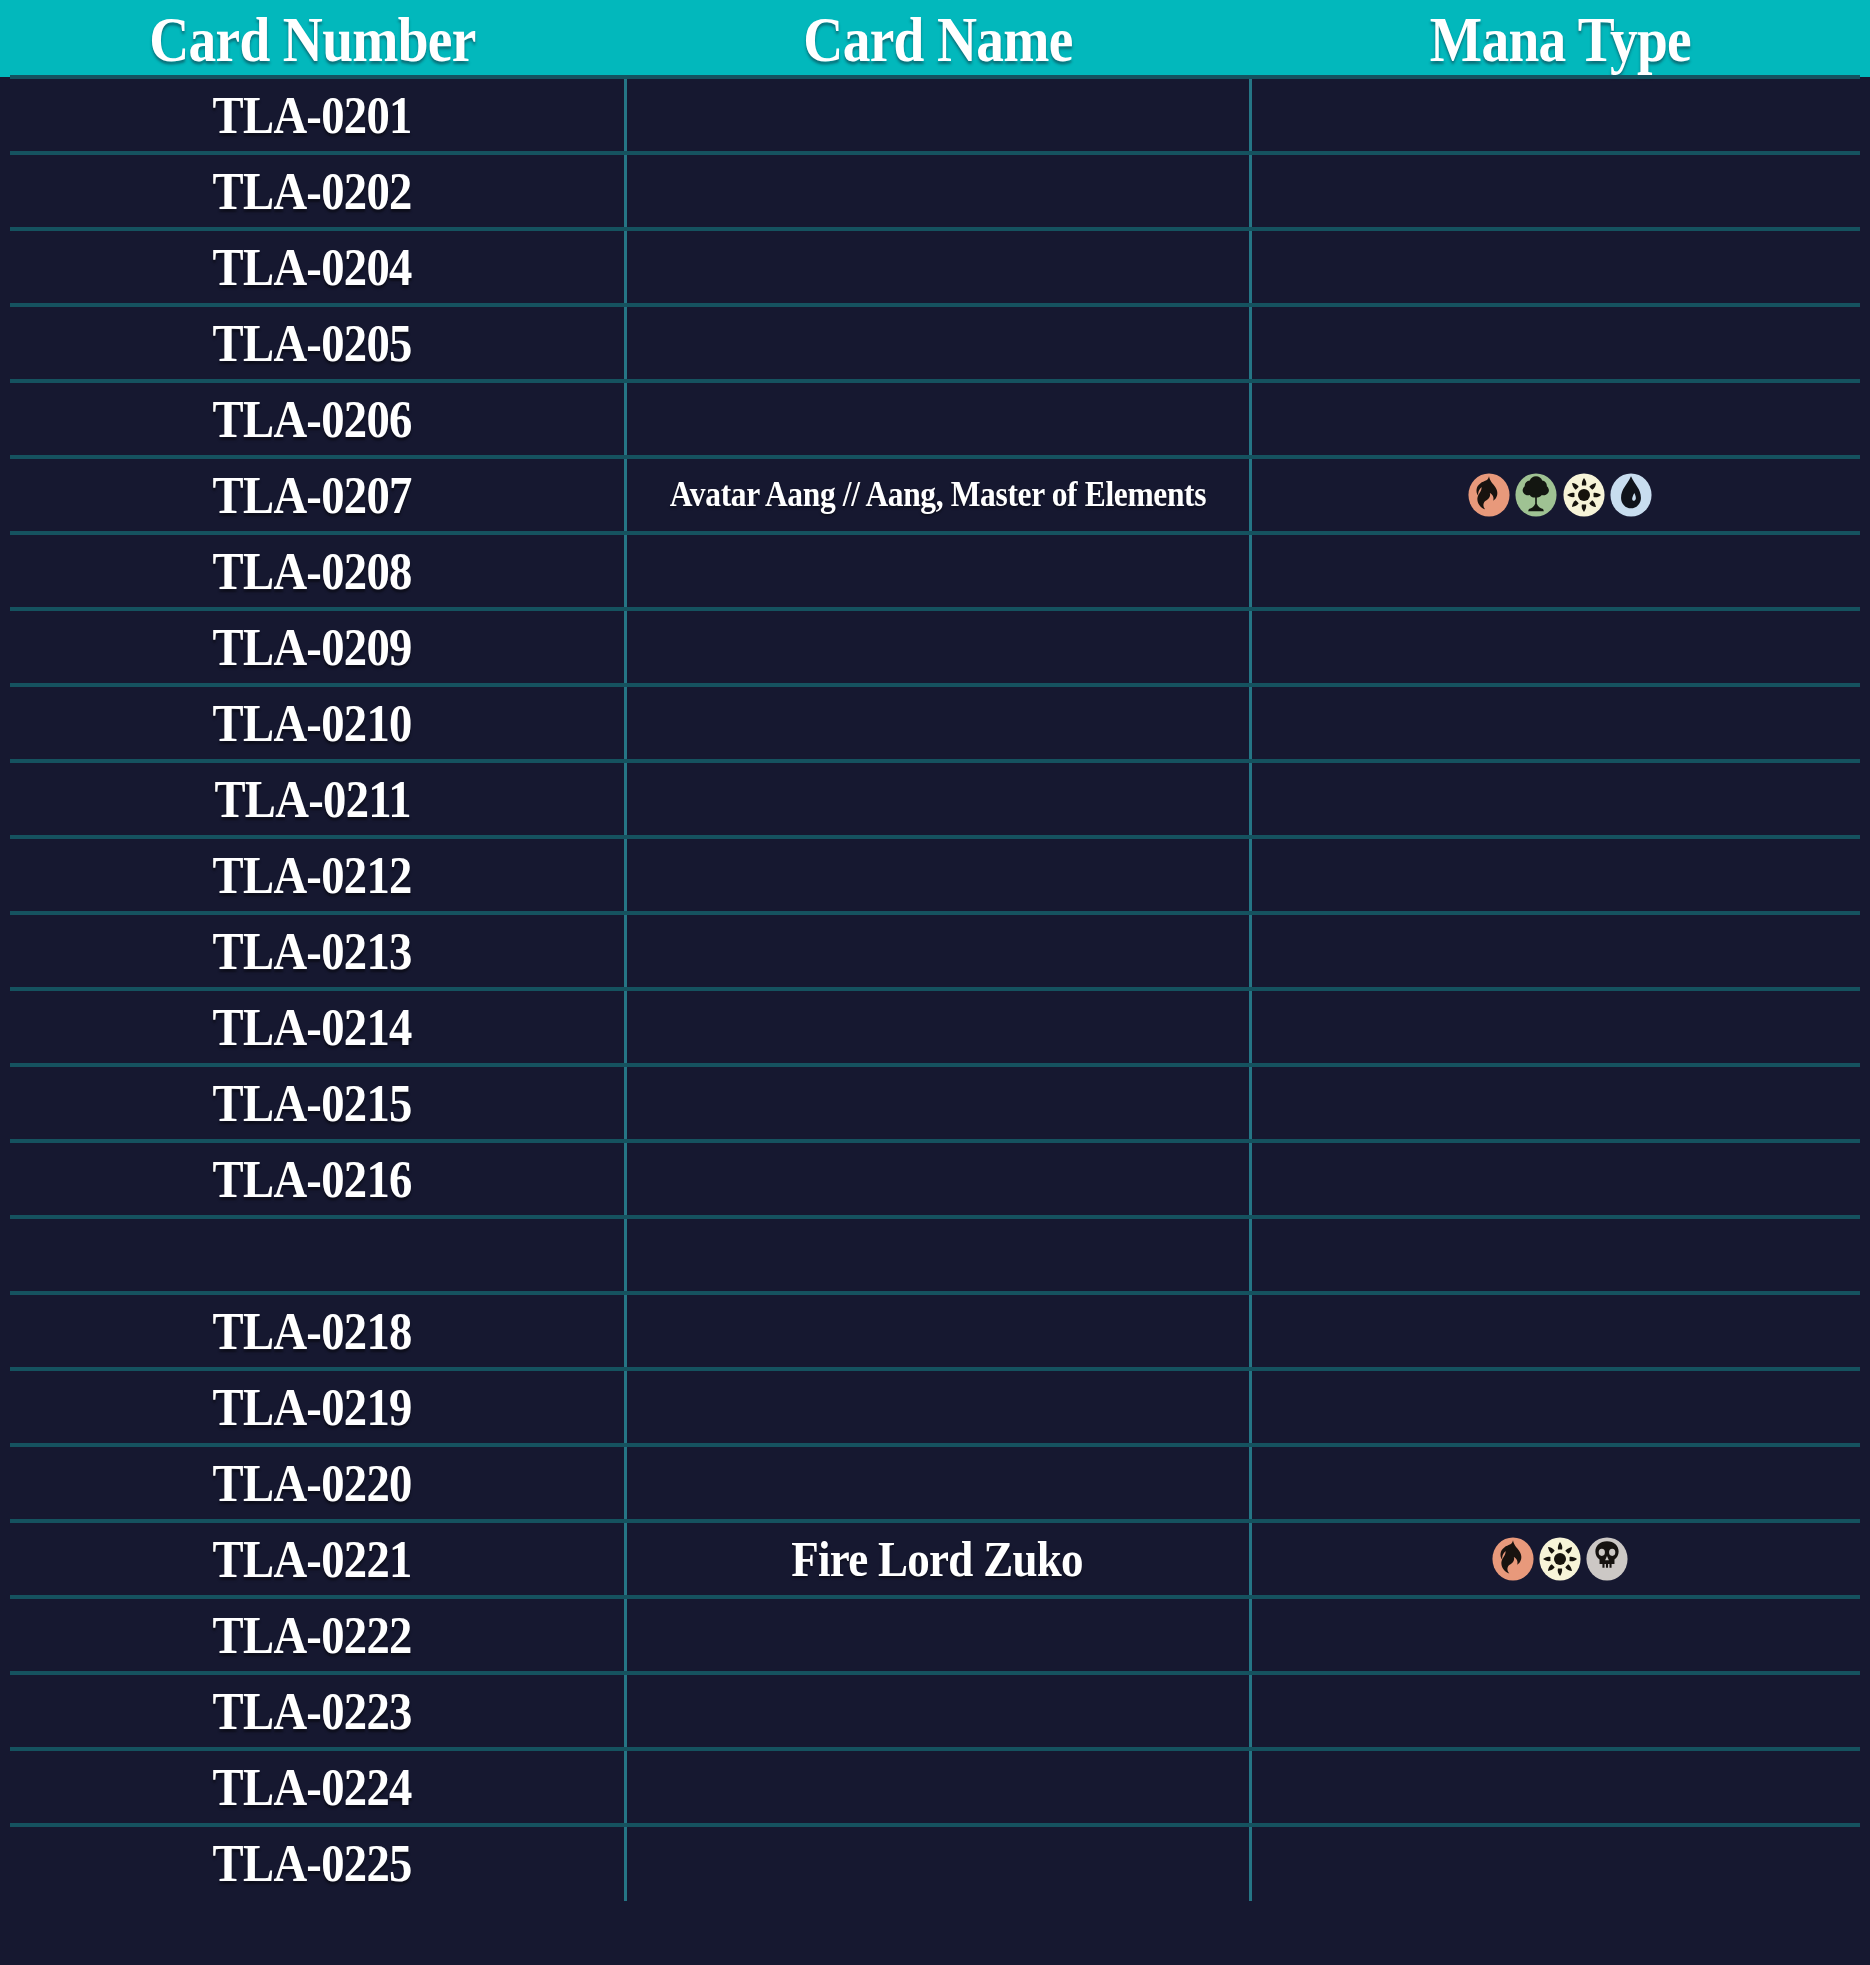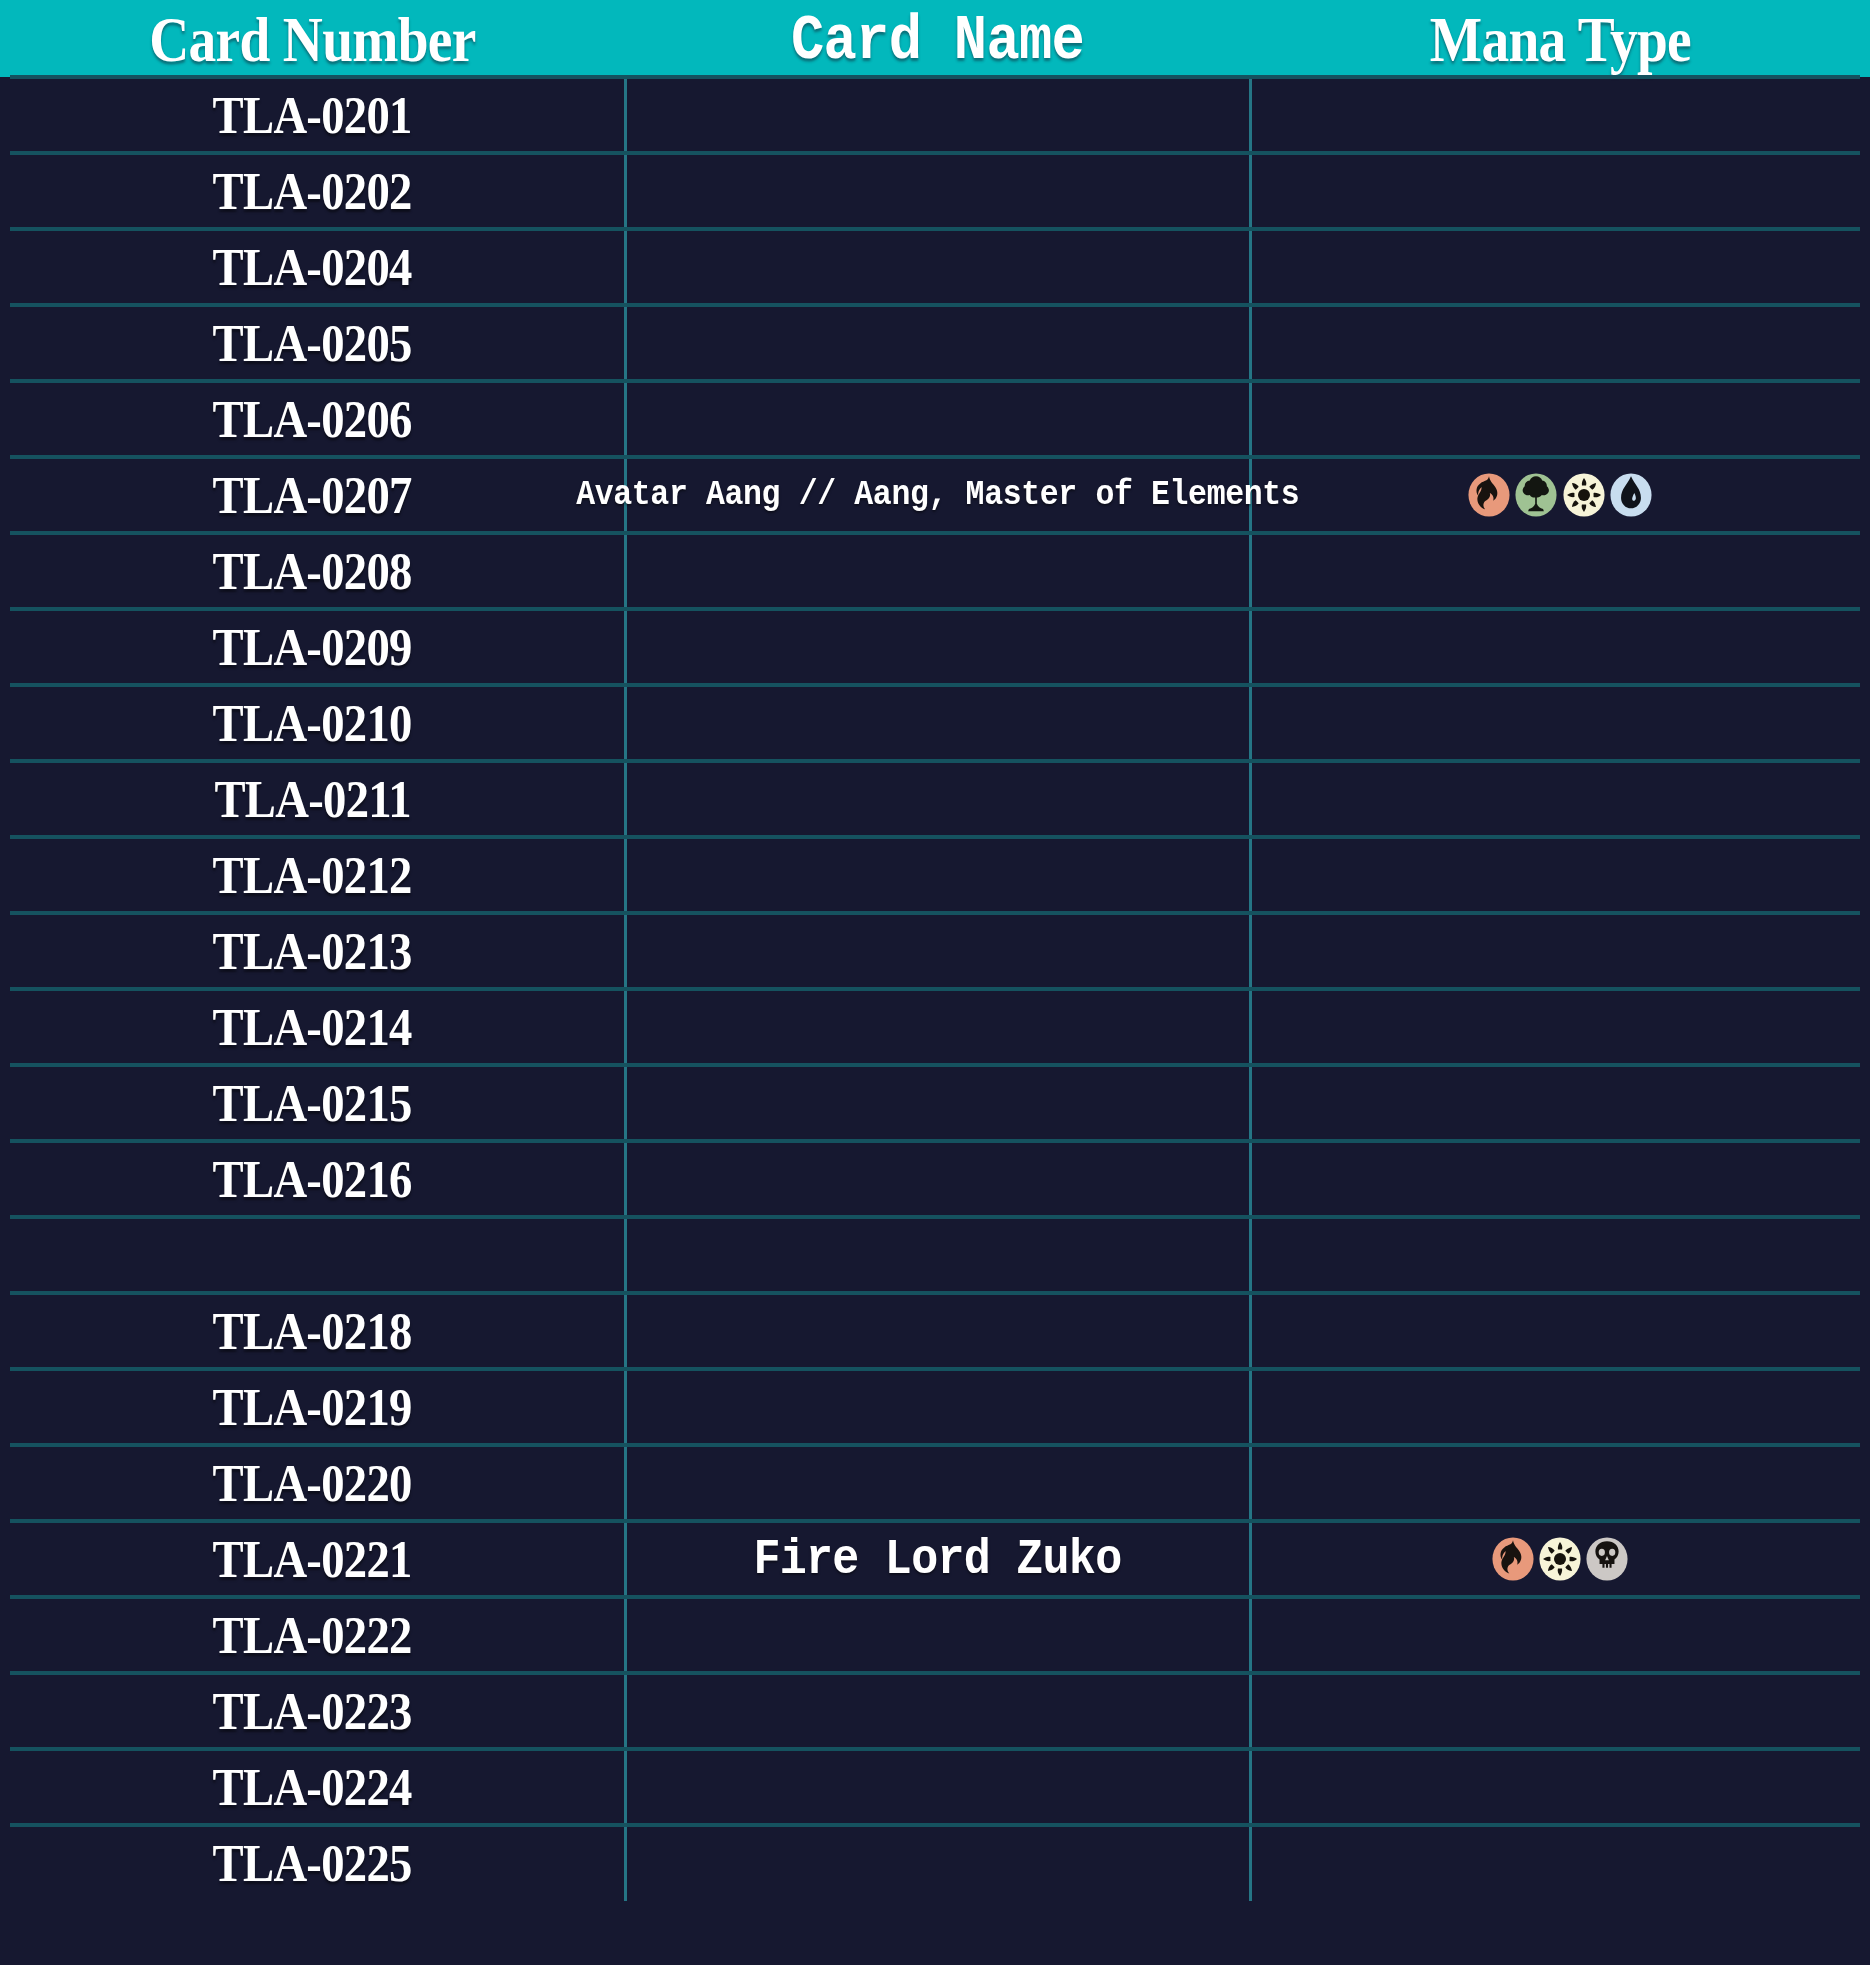--- a/index.html
+++ b/index.html
@@ -14,21 +14,21 @@
   .header{
     height:77px;
     display:flex;
     align-items:center;
   }
   .h-cell{
     height:100%;
     display:flex;align-items:flex-end;justify-content:center;
   }
   .w1{width:625px;}
-  .w2{width:625px;font-family:Liberation Mono, monospace;}
+  .w2{width:625px;}
   .w3{width:620px;font-family:Liberation Serif, serif;}
   .h-label{
     font-size:63px;
     display:inline-block;
     transform:scaleX(0.88);
     letter-spacing:-0.8px;
     text-shadow:0 2.8px 2.8px rgba(20,25,40,0.45);
     white-space:nowrap;
   }
   .table-body{

